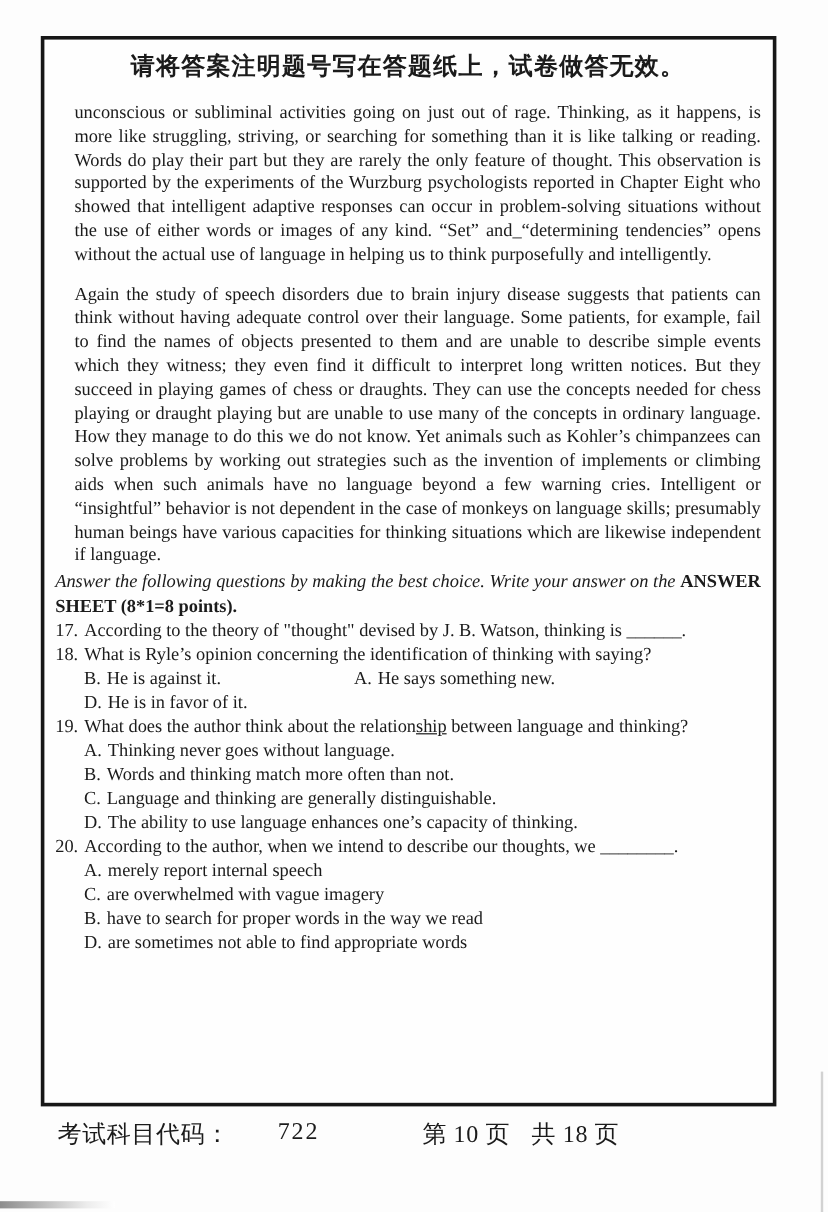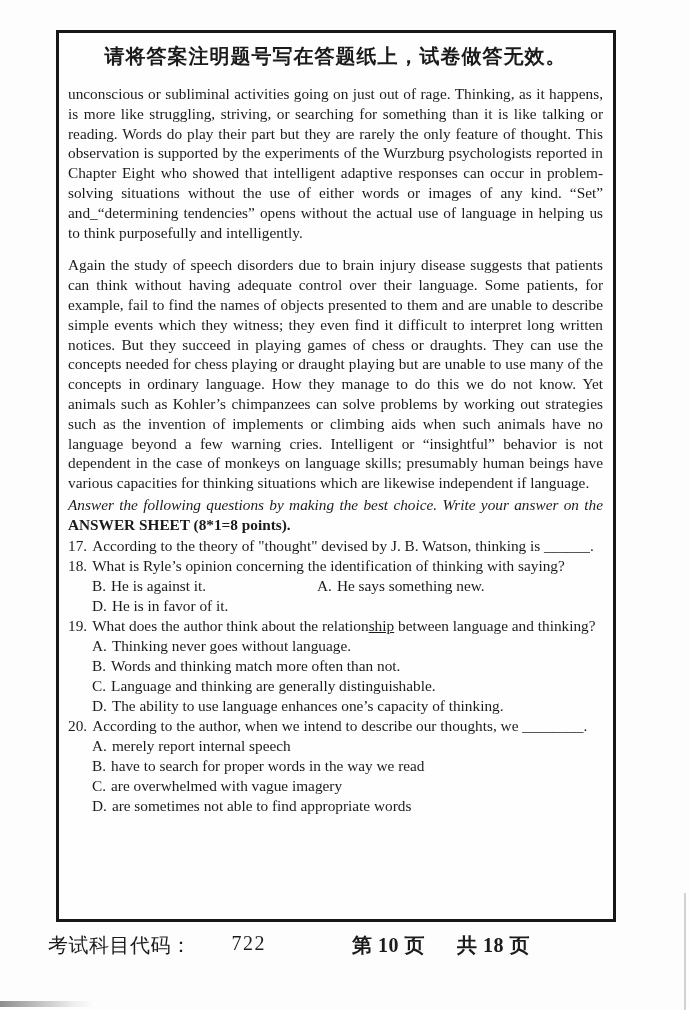--- a/index.html
+++ b/index.html
@@ -13,40 +13,40 @@
   }
   .page {
     position: relative;
     width: 690px;
     height: 1010px;
     background: #fdfdfd;
     overflow: hidden;
   }
   .main-box {
     position: absolute;
-    left: 56px;
+    left: 34px;
     top: 30px;
-    width: 560px;
+    width: 613px;
     height: 892px;
     border: 3px solid #171717;
     box-sizing: border-box;
     padding: 4px 10px 0 9px;
     background: #fefefe;
   }
   .notice {
     text-align: center;
     font-weight: bold;
     font-size: 20px;
     line-height: 30px;
     padding-top: 4px;
     font-family: "Liberation Sans", sans-serif;
     letter-spacing: 1px;
   }
   .para {
-    margin: 13px 0 0 0;
+    margin: 13px 0 0 16px;
     text-align: justify;
     font-size: 15.3px;
     line-height: 19.8px;
   }
   .instruction {
     margin: 2px 0 0 0;
     font-size: 15.3px;
     line-height: 20.5px;
     text-align: justify;
   }
@@ -69,21 +69,21 @@
   .footer {
     position: absolute;
     left: 48px;
     top: 932px;
     font-size: 20px;
     display: flex;
     align-items: flex-start;
     letter-spacing: 0.5px;
   }
   .code { margin-left: 40px; letter-spacing: 1.5px; }
-  .pageinfo { margin-left: 86px; display: flex; gap: 32px; font-weight: bold; }
+  .pageinfo { margin-left: 86px; display: flex; gap: 18px; }
   .smudge {
     position: absolute;
     left: 0;
     bottom: 3px;
     width: 96px;
     height: 6px;
     background: linear-gradient(90deg, #8d8d8d, #c6c6c6 45%, #ececec 75%, #ffffff);
   }
   .scan-edge {
     position: absolute;
@@ -129,22 +129,22 @@
         <div class="opt"><span class="olabel">B.</span><span>Words and thinking match more often than not.</span></div>
         <div class="opt"><span class="olabel">C.</span><span>Language and thinking are generally distinguishable.</span></div>
         <div class="opt"><span class="olabel">D.</span><span>The ability to use language enhances one’s capacity of thinking.</span></div>
       </div>
     </div>
 
     <div class="question">
       <div class="stem"><span class="qnum">20.</span><span>According to the author, when we intend to describe our thoughts, we ________.</span></div>
       <div class="opts">
         <div class="opt"><span class="olabel">A.</span><span>merely report internal speech</span></div>
+        <div class="opt"><span class="olabel">C.</span><span>are overwhelmed with vague imagery</span></div>
         <div class="opt"><span class="olabel">B.</span><span>have to search for proper words in the way we read</span></div>
-        <div class="opt"><span class="olabel">C.</span><span>are overwhelmed with vague imagery</span></div>
         <div class="opt"><span class="olabel">D.</span><span>are sometimes not able to find appropriate words</span></div>
       </div>
     </div>
 
   </div>
 
   <div class="footer">
     <span>考试科目代码：</span>
     <span class="code">722</span>
     <span class="pageinfo">

